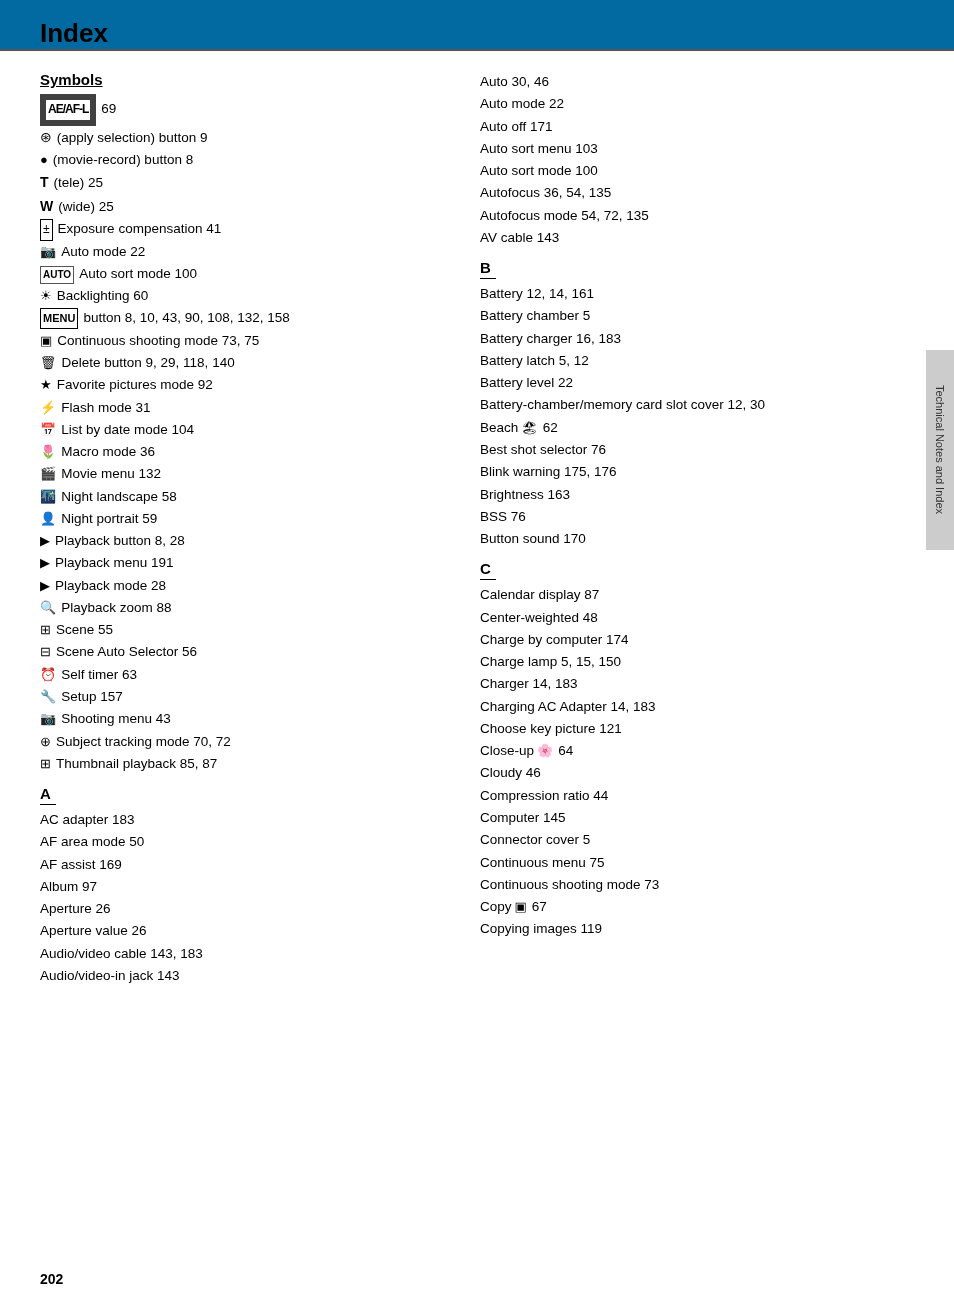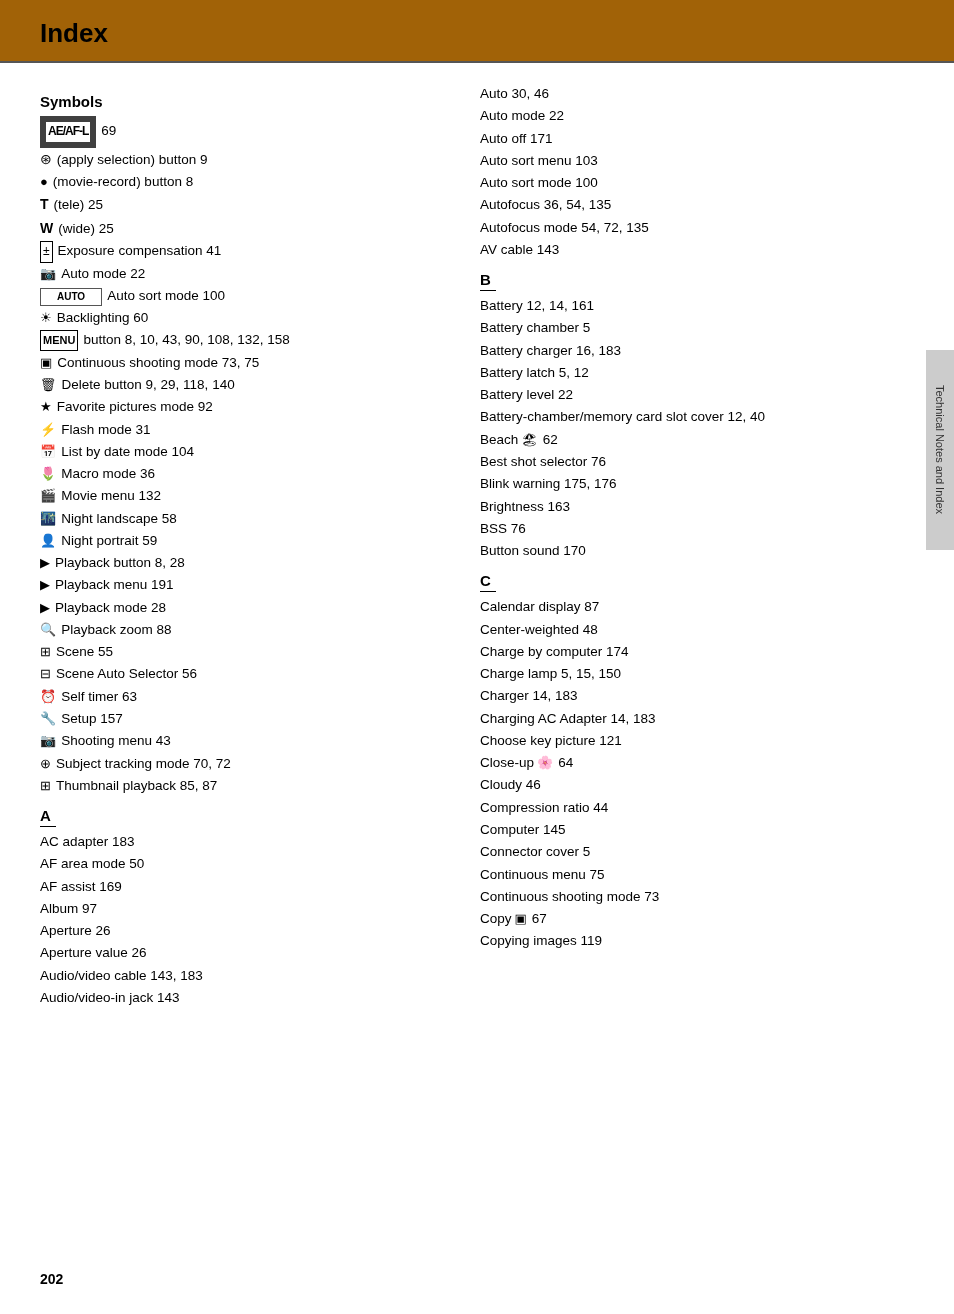--- a/index.html
+++ b/index.html
@@ -6,22 +6,22 @@
     body {
       font-family: Arial, Helvetica, sans-serif;
       font-size: 14px;
       background: #fff;
       color: #000;
       width: 954px;
       min-height: 1314px;
     }
 
     .page-header {
-      background: #a16207;
-      padding: 18px 40px 12px 40px;
+      background: #0369a1;
+      padding: 18px 40px 0 40px;
       border-bottom: 2px solid #555;
     }
 
     .page-title {
       font-size: 26px;
       font-weight: bold;
       color: #000;
     }
 
     .page-content {
@@ -38,22 +38,22 @@
 
     .right-col {
       width: 420px;
       padding-left: 20px;
       border-left: none;
     }
 
     .section-header {
       font-size: 15px;
       font-weight: bold;
+      text-decoration: underline;
       margin-bottom: 6px;
-      margin-top: 10px;
     }
 
     .section-letter {
       font-size: 15px;
       font-weight: bold;
       border-bottom: 1px solid #000;
       margin-bottom: 4px;
       margin-top: 10px;
       padding-bottom: 2px;
       display: inline-block;
@@ -156,21 +156,21 @@
       </div>
 
       
       <div class="index-item">
         <span class="icon" style="font-size:13px;">📷</span>
           <span> Auto mode 22</span>
       </div>
 
       
       <div class="index-item">
-        <span class="icon" style="font-size:10px; border:1px solid #555; padding:0 16px; font-weight:bold;">AUTO</span>
+        <span class="icon" style="font-size:10px; border:1px solid #555; padding:0 2px; font-weight:bold;">AUTO</span>
           <span> Auto sort mode 100</span>
       </div>
 
       
       <div class="index-item">
         <span class="icon" style="font-size:13px;">☀</span>
           <span> Backlighting 60</span>
       </div>
 
       
@@ -368,21 +368,21 @@
       <div class="index-item">
           <span>Battery charger 16, 183</span>
         </div>
       <div class="index-item">
           <span>Battery latch 5, 12</span>
         </div>
       <div class="index-item">
           <span>Battery level 22</span>
         </div>
       <div class="index-item">
-          <span>Battery-chamber/memory card slot cover 12, 40</span>
+          <span>Battery-chamber/memory card slot cover 12, 30</span>
         </div>
       <div class="index-item">
         <span>Beach </span>
           <span class="icon" style="font-size:13px;">🏖</span>
           <span> 62</span>
       </div>
       <div class="index-item">
           <span>Best shot selector 76</span>
         </div>
       <div class="index-item">

